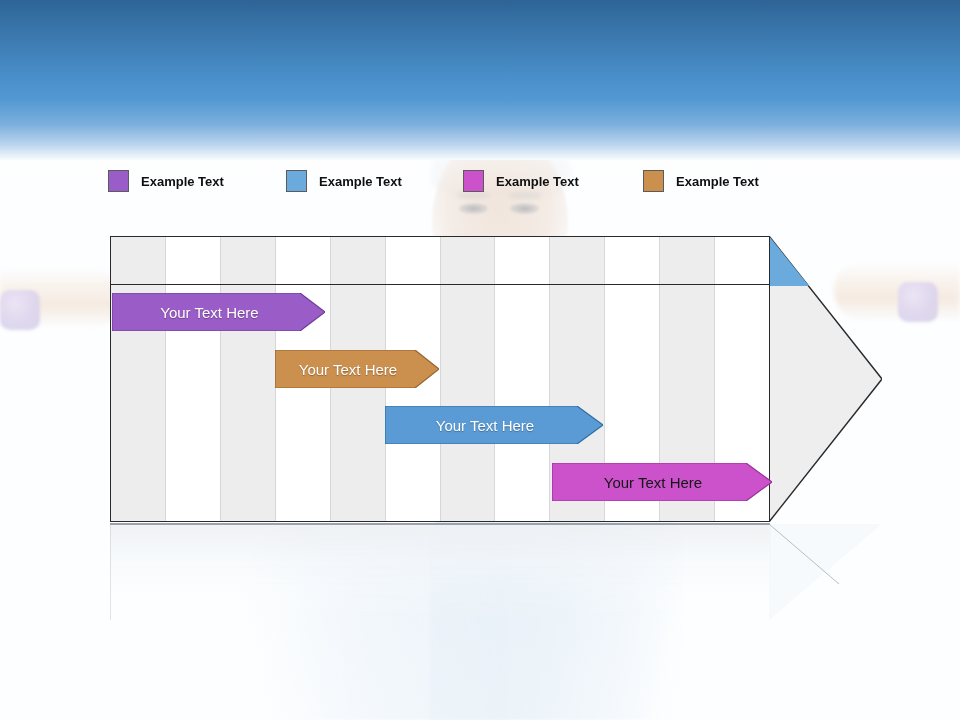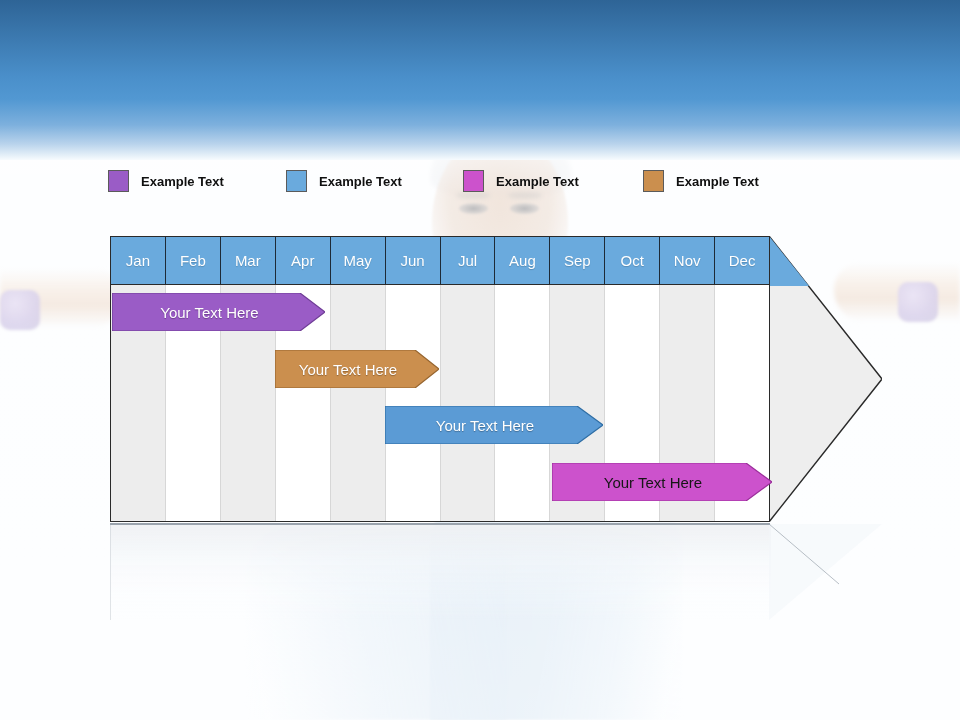--- a/index.html
+++ b/index.html
@@ -371,34 +371,20 @@
       <div class="band shade"></div>
       <div class="band"></div>
       <div class="band shade"></div>
       <div class="band"></div>
       <div class="band shade"></div>
       <div class="band"></div>
       <div class="band shade"></div>
       <div class="band"></div>
     </div>
 
-    <div class="months">
-      <div class="month">Jan</div>
-      <div class="month">Feb</div>
-      <div class="month">Mar</div>
-      <div class="month">Apr</div>
-      <div class="month">May</div>
-      <div class="month">Jun</div>
-      <div class="month">Jul</div>
-      <div class="month">Aug</div>
-      <div class="month">Sep</div>
-      <div class="month">Oct</div>
-      <div class="month">Nov</div>
-      <div class="month">Dec</div>
-    </div>
     <div class="months-underline"></div>
 
     <div class="bars">
 
       <div class="bar" style="left:1px; top:9px; width:213px;">
         <svg viewBox="0 0 213 38" preserveAspectRatio="none">
           <polygon points="0,0 188,0 213,19 188,38 0,38" fill="#9a5cc6" stroke="#6f3d96" stroke-width="1.2"></polygon>
         </svg>
         <span class="bar-label ondark">Your  Text Here</span>
       </div>

